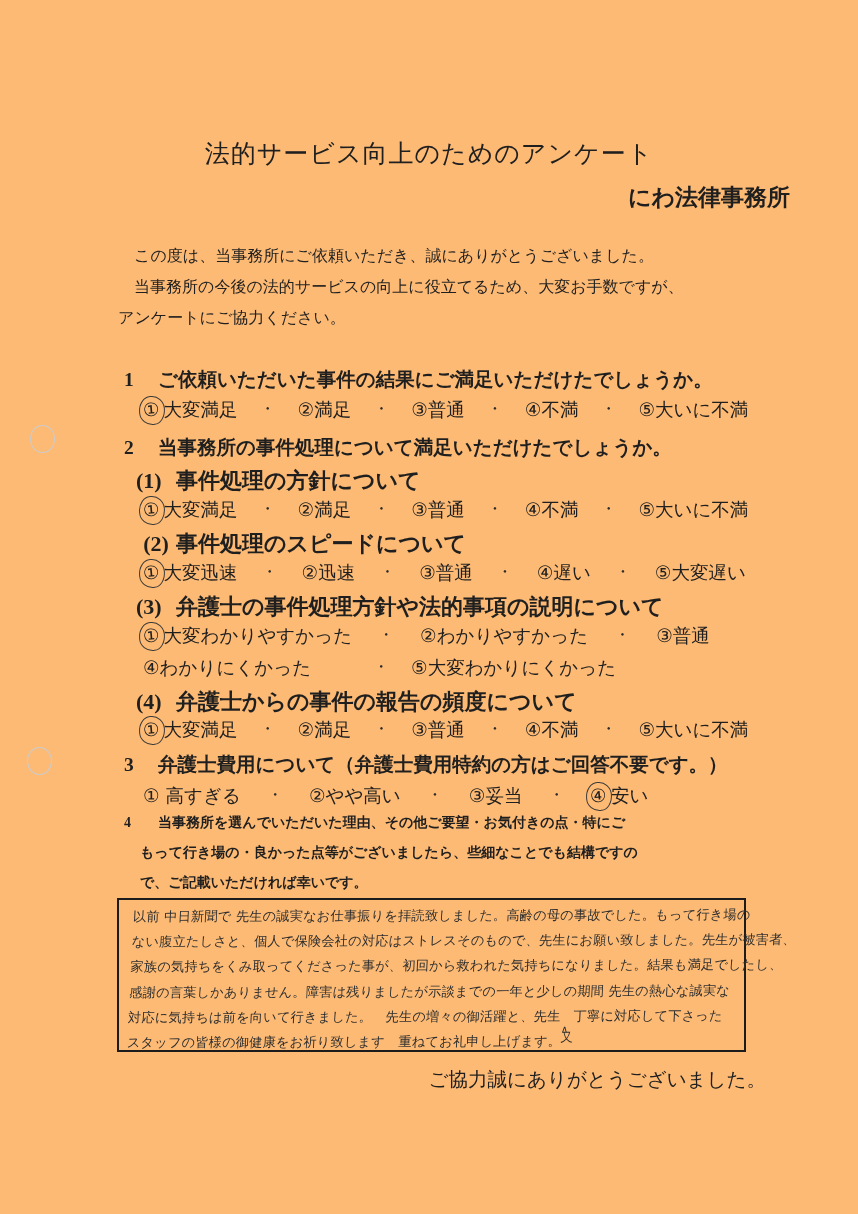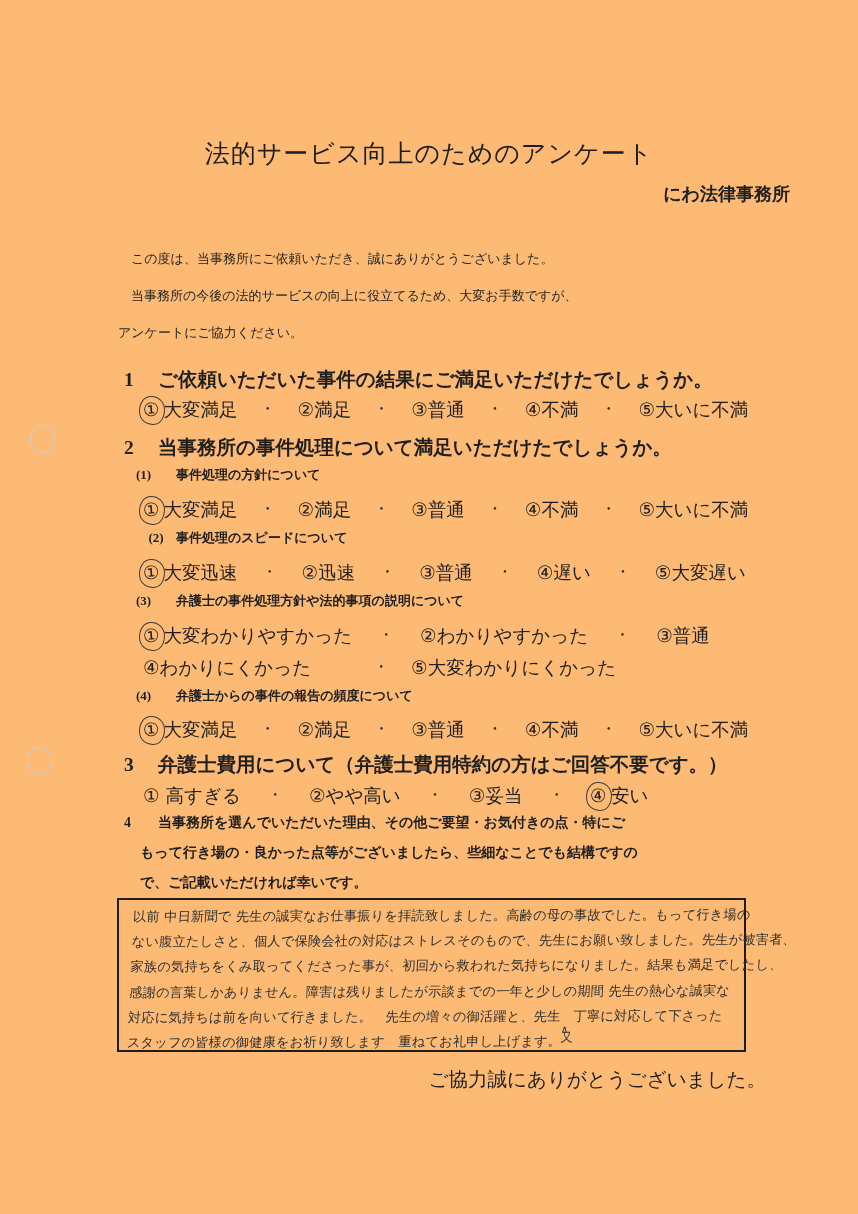--- a/index.html
+++ b/index.html
@@ -6,27 +6,27 @@
   .page {
     position:relative; width:858px; height:1214px; margin:0 auto;
     background:#fdba74; overflow:hidden;
     font-family:"Liberation Serif","DejaVu Serif",serif;
     color:#1f1f1f;
   }
   .abs { position:absolute; }
 
   .doc-title { top:137px; left:0; width:100%; text-align:center;
     font-size:25px; letter-spacing:1px; font-weight:500; }
-  .office { top:182px; right:68px; font-size:18px; font-weight:600;text-align:right; }
+  .office { top:182px; right:68px; font-size:23px; font-weight:600;text-align:right; }
 
-  .intro { top:240px; left:118px; width:650px; font-size:13px; line-height:37px; }
+  .intro { top:240px; left:118px; width:650px; font-size:16px; line-height:31px; }
 
   .qhead { font-size:19.5px; font-weight:600; white-space:nowrap; }
   .qhead .qnum { display:inline-block; min-width:34px; }
-  .subhead { font-size:13px; font-weight:700; white-space:nowrap; }
+  .subhead { font-size:22px; font-weight:700; white-space:nowrap; }
   .subhead .qnum { display:inline-block; min-width:40px; }
 
   .row { display:flex; align-items:center; font-size:18.5px; white-space:nowrap; }
   .g22 { gap:22px; } .g24 { gap:24px; } .g26 { gap:26px; }
   .opt { white-space:nowrap; }
   .sep { font-size:16px; color:#2a2a2a; }
   .wide-sep { margin-left:62px; margin-right:4px; }
   .num { display:inline-block; }
   .hand-circle {
     border:1.7px solid #3a3a3a;

